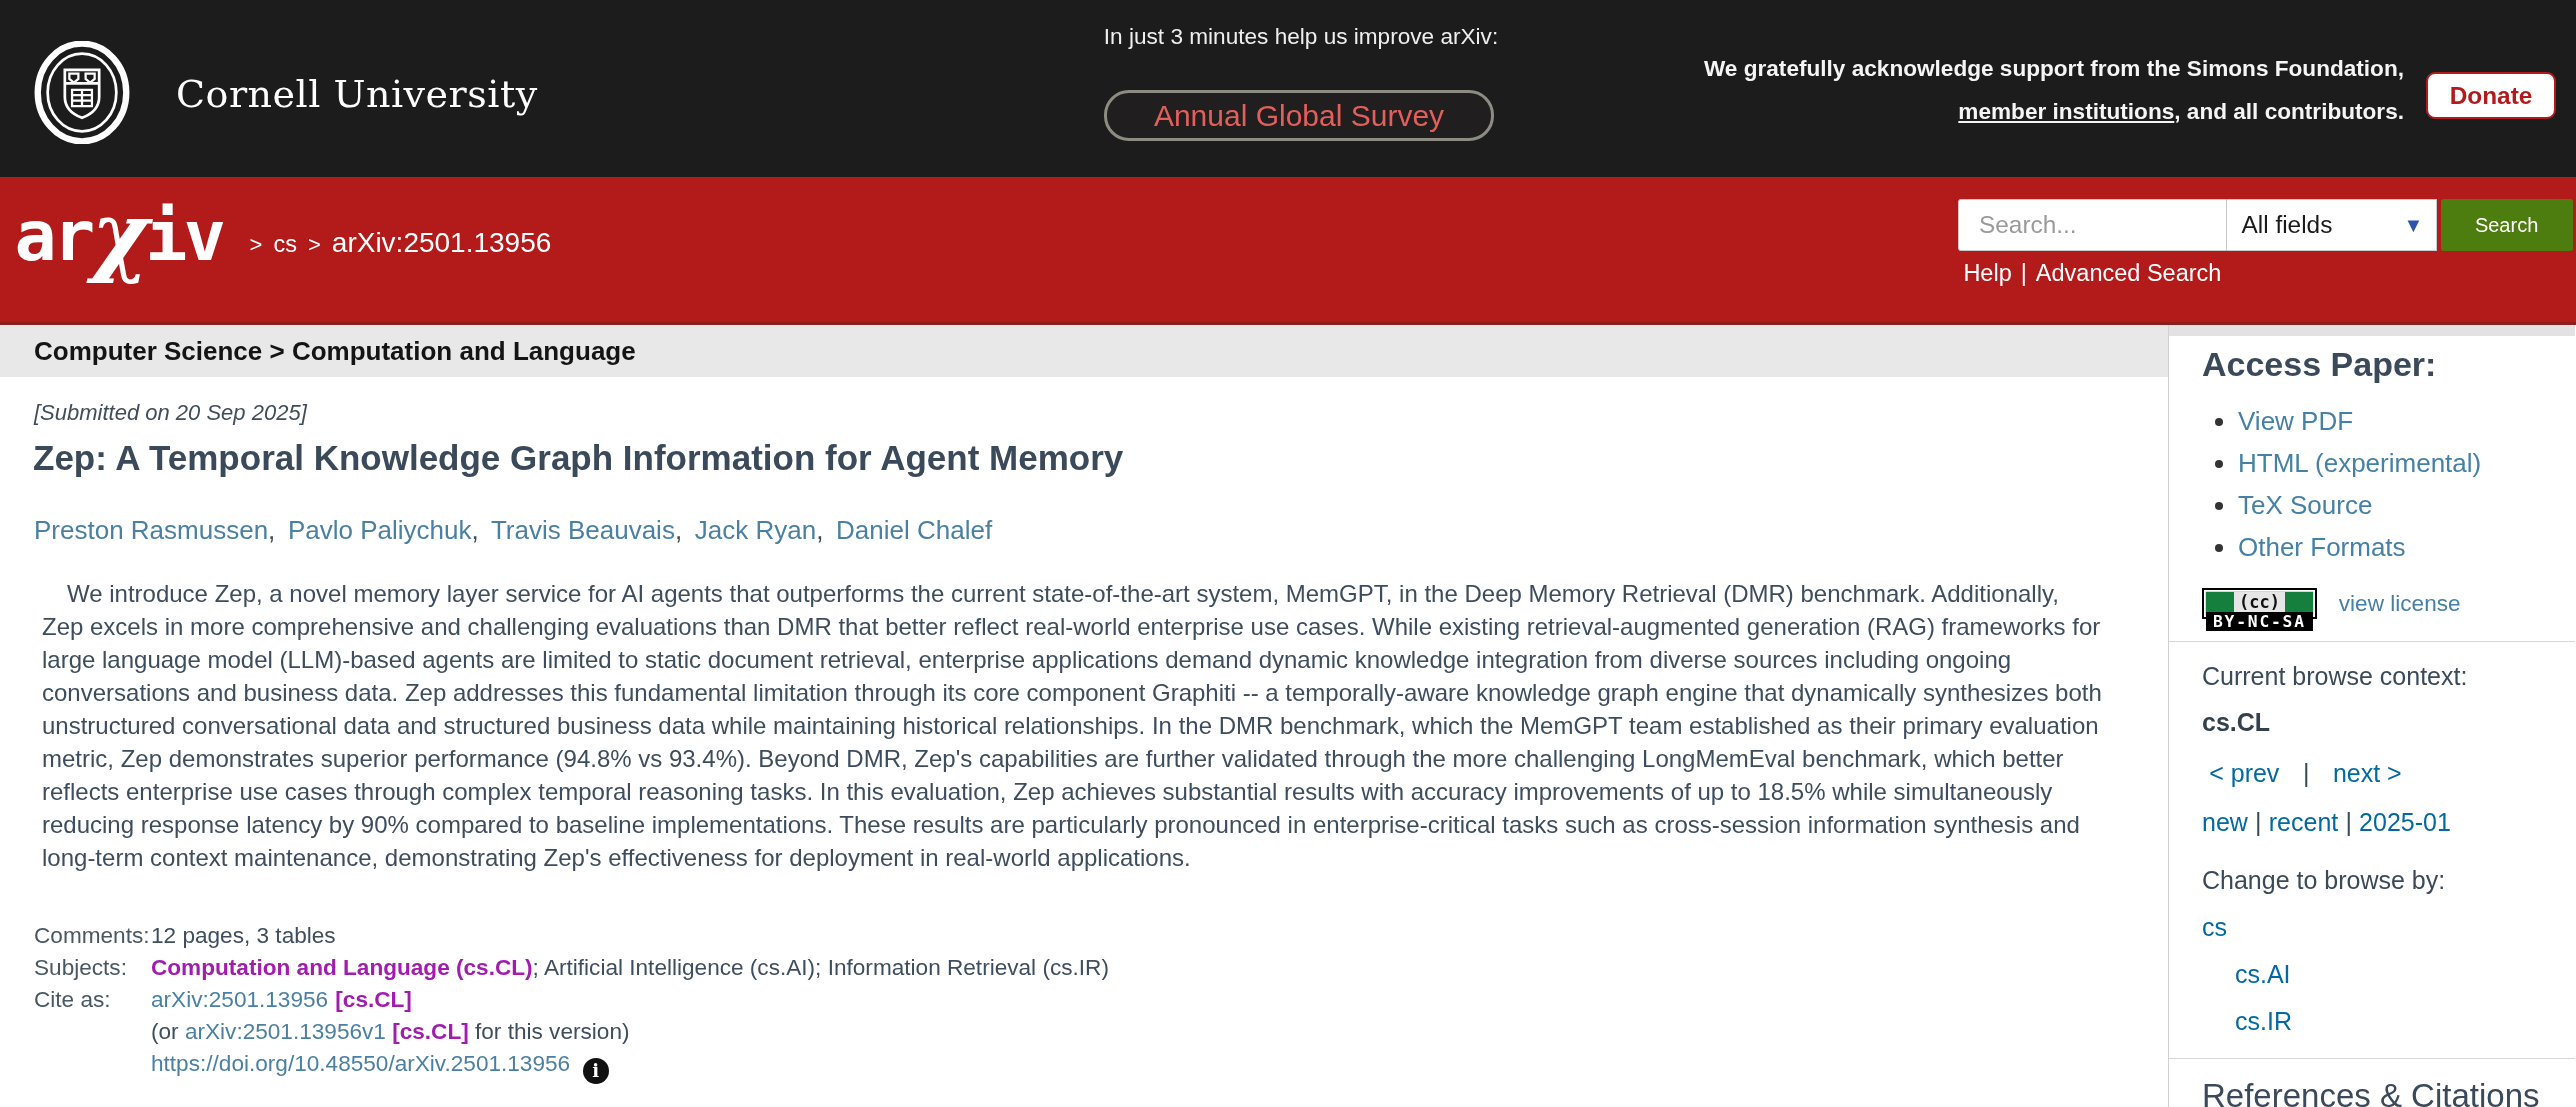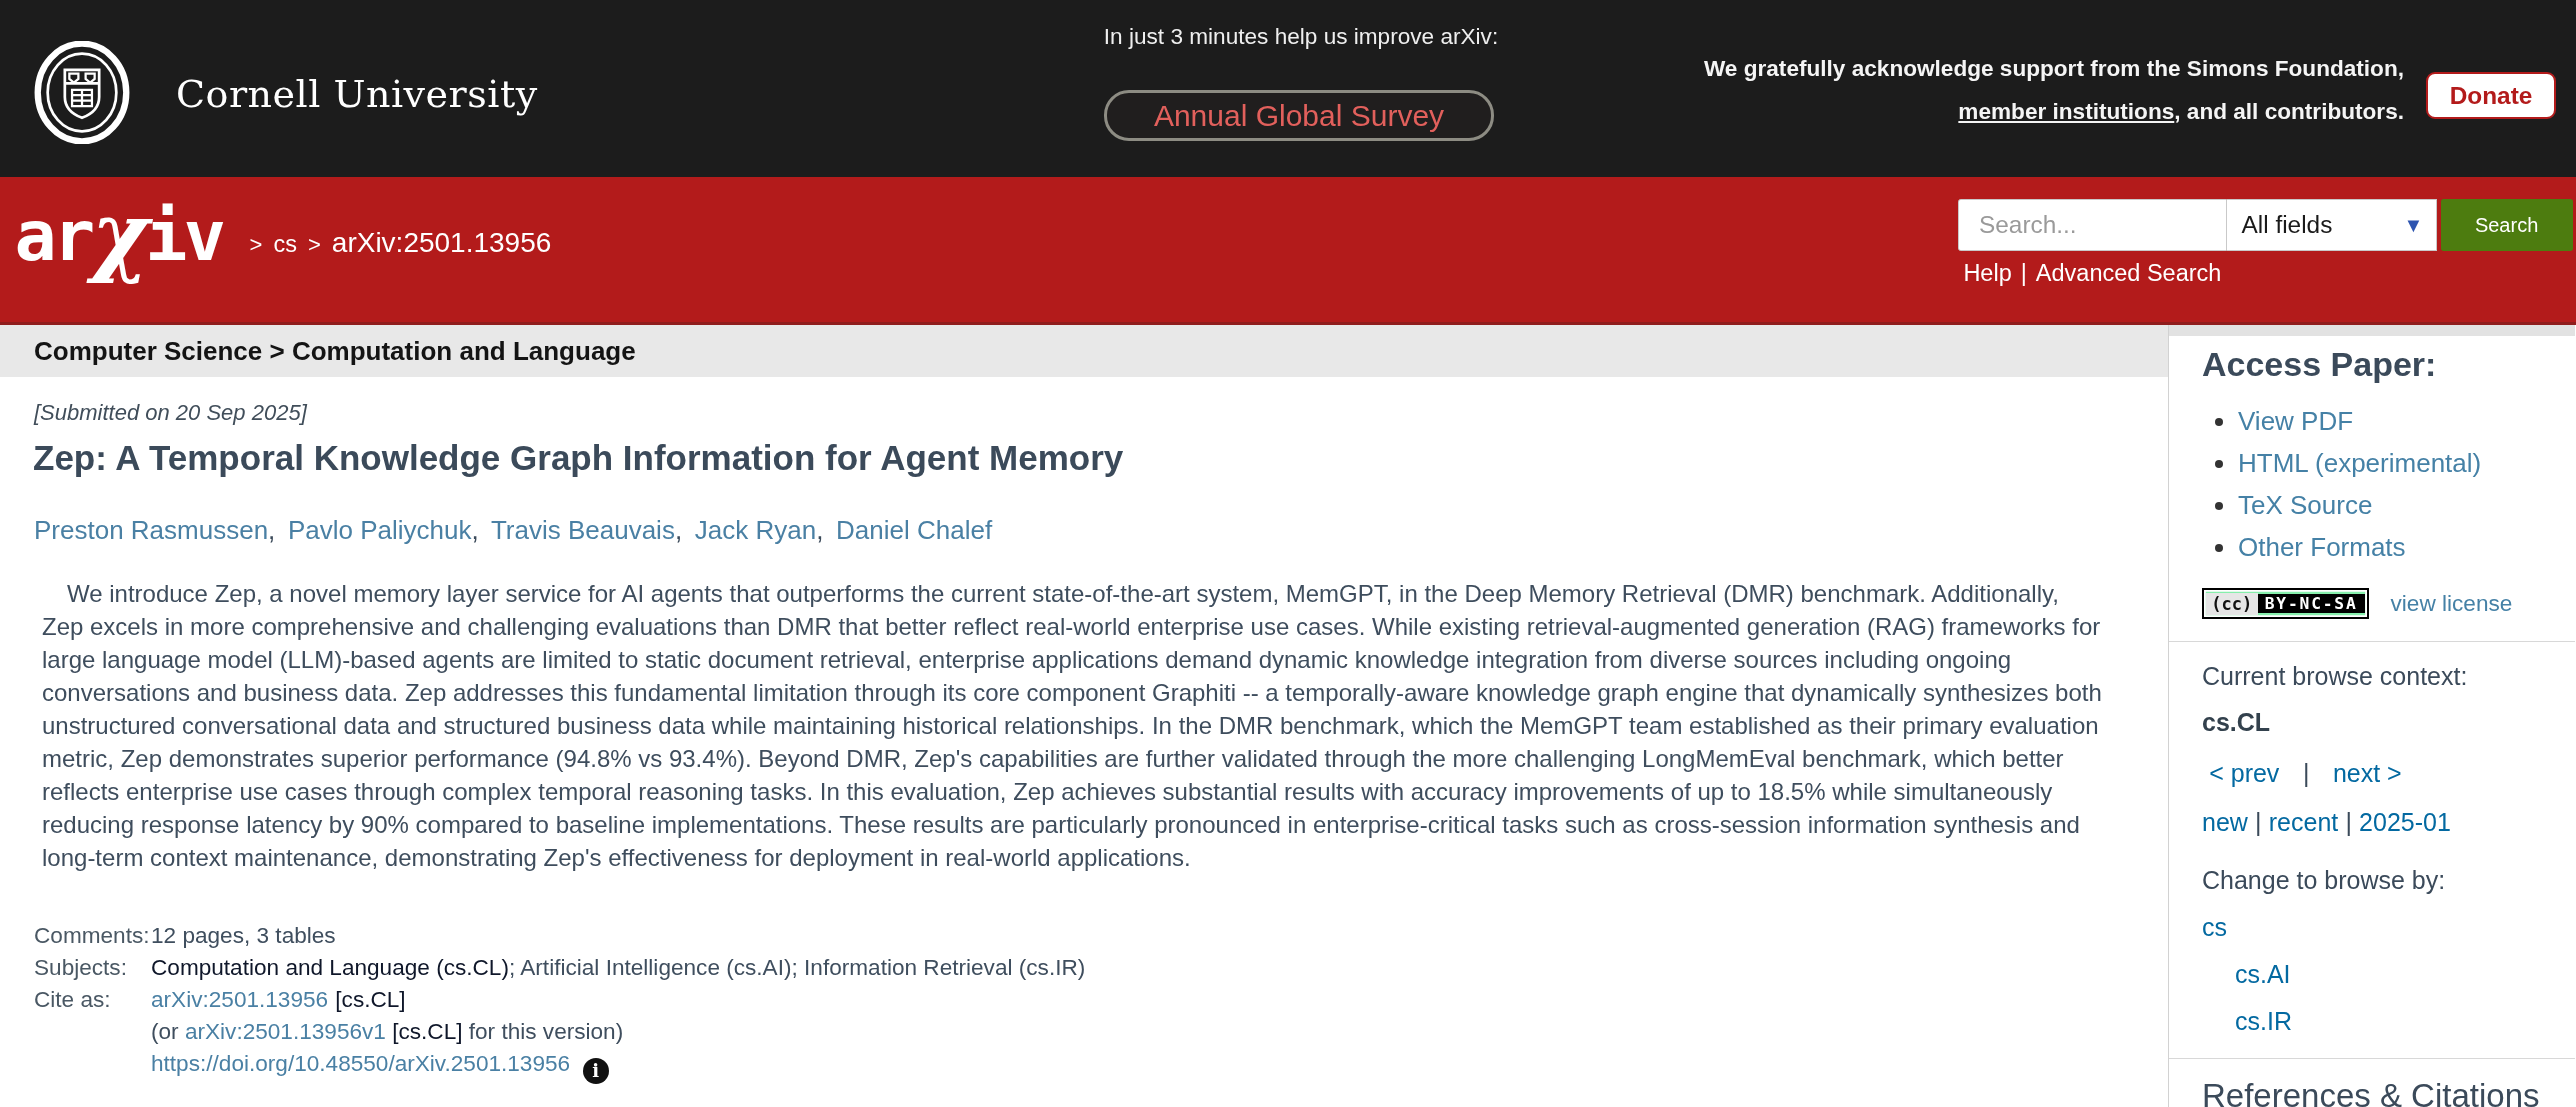--- a/index.html
+++ b/index.html
@@ -64,38 +64,38 @@
                  font-size:35px; font-weight:bold; color:#3b4a5a; }
   .authors { position:absolute; left:34px; top:137px; font-size:26px; color:#3b4a5a; }
   .authors a { color:#4a80a4; text-decoration:none; cursor:pointer; }
   .authors .sep { margin-right:5.4px; }
   .abstract { position:absolute; left:42px; top:199px; width:2061px;
               font-size:24px; line-height:33px; color:#3e4d5d; text-indent:25px; }
   .meta { position:absolute; left:34px; top:542px; display:grid; grid-template-columns:117px auto;
           font-size:22.6px; line-height:32px; color:#3f4e5e; row-gap:0; }
   .meta .label { color:#4a5864; }
   .meta a { color:#4a80a4; text-decoration:none; cursor:pointer; }
-  .meta .bold { font-weight:normal; color:#0f172a;margin-top:10px; }
+  .meta .bold { font-weight:bold; color:#a21caf;margin-top:10px; }
   .meta .ml { margin-left:7.2px; }
   .info-icon { display:inline-flex; width:26px; height:26px; border-radius:50%; background:#111;
                color:#fff; align-items:center; justify-content:center; font-family:"DejaVu Serif", serif;
                font-weight:bold; font-size:18px; margin-left:12.6px; vertical-align:-6.3px; cursor:pointer; }
 
   
   #sidebar { position:absolute; left:2168px; top:325px; width:408px; height:782px; background:#fff;
              border-left:1.8px solid #d2d2d2; }
   #sidebar .top-strip { position:absolute; left:0; top:0; width:406px; height:11px; background:#e2e2e2; }
   .sb-inner { position:absolute; left:33px; top:0; width:361px; }
   .access-title { margin-top:20px; font-size:34px; font-weight:bold; color:#3b4a5a; }
   ul.sb-list { margin-top:16.3px; padding-left:36px; }
   ul.sb-list li { font-size:26px; line-height:42px; color:#333; }
   ul.sb-list a { color:#4581a6; text-decoration:none; cursor:pointer; }
   .license-row { margin-top:20px; display:flex; align-items:center; }
-  .cc-badge { display:flex; align-items:center; height:31px; border:2.7px solid #000; background:#86efac;
-              box-shadow: inset 0 0 0 1.8px #fff; padding:1.8px; cursor:pointer; }
+  .cc-badge { display:flex; align-items:center; height:31px; border:2.7px solid #000; background:#15803d;
+              box-shadow: inset 0 0 0 1.8px #fff; padding:1.8px; cursor:pointer;flex-direction:column; }
   .cc-left { background:#e6e6e6; color:#111; font-family:"DejaVu Sans Mono", monospace; font-weight:bold;
              font-size:17px; height:22px; display:flex; align-items:center; padding:0 5.4px; }
   .cc-right { background:#000; color:#fff; font-family:"DejaVu Sans Mono", monospace; font-weight:bold;
               font-size:16.3px; letter-spacing:1.8px; padding:0 7.2px; }
   .view-license { margin-left:22px; font-size:22.6px; color:#4581a6; text-decoration:none; cursor:pointer; }
   .sb-hr { border:none; border-top:1.8px solid #d8d8d8; margin:22px 0 0 -33px; width:406px; }
   .browse-title { margin-top:20px; font-size:25px; color:#3b4a5a; }
   .browse-ctx { margin-top:16.3px; font-size:25px; font-weight:bold; color:#33414d; }
   .pagenav { margin-top:22px; font-size:25px; padding-left:7.2px; color:#3b4a5a; }
   .pagenav a, .datenav a, .browse-links a { color:#0369a1; text-decoration:none; cursor:pointer; }

